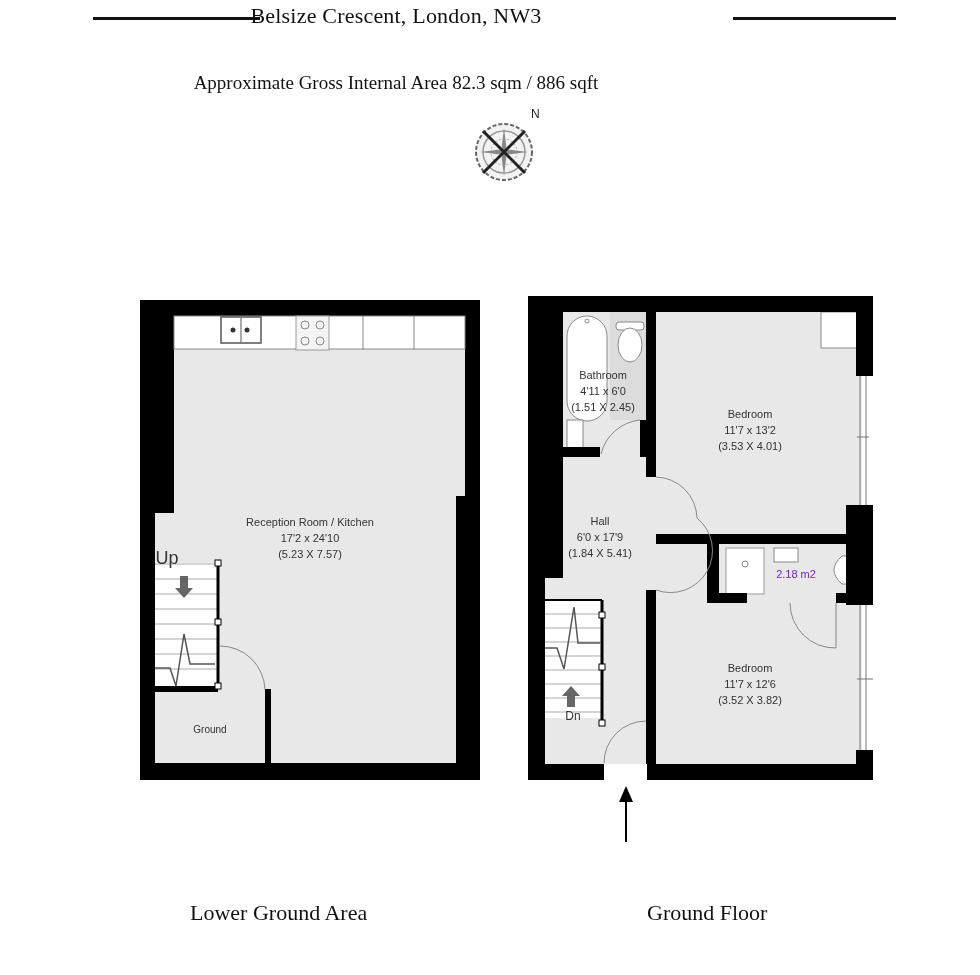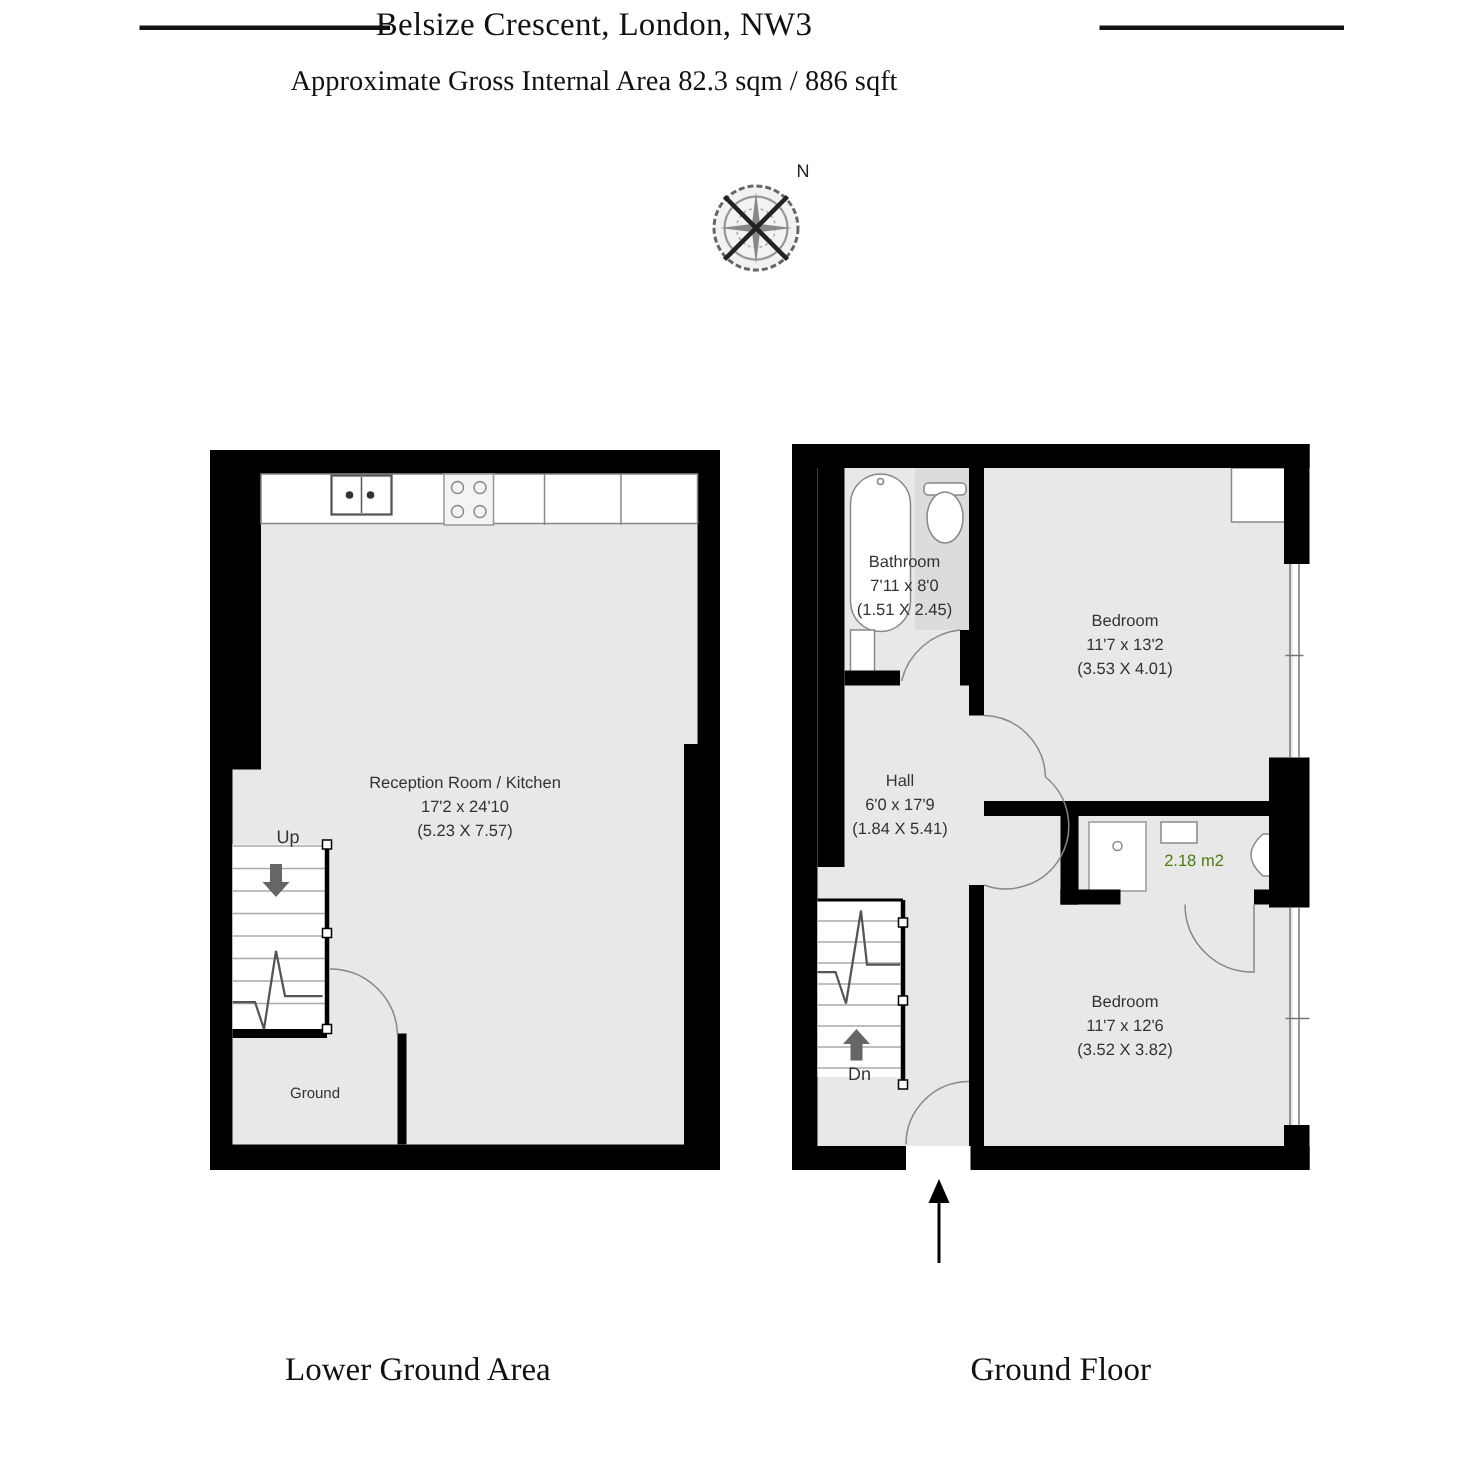--- a/index.html
+++ b/index.html
@@ -1,20 +1,20 @@
 <!DOCTYPE html>
 <html><head>
 <meta charset="utf-8">
 <style>
   html, body { margin: 0; padding: 0; background: #ffffff; }
   body { width: 980px; height: 975px; position: relative; overflow: hidden; font-family: "Liberation Sans", sans-serif; }
   .rule { position: absolute; height: 3px; background: #111; }
   .title { position: absolute; left: 0; width: 792px; text-align: center; font-family: "Liberation Serif", serif; color: #111; }
   .title.main { top: 3px; font-size: 22px; letter-spacing: 0.2px; }
-  .title.sub { top: 44px; font-size: 19px; }
+  .title.sub { top: 72px; font-size: 19px; }
   .compass { position: absolute; left: 472px; top: 120px; width: 64px; height: 64px; }
   .north { position: absolute; left: 531px; top: 107px; font-size: 12px; color: #222; }
   .plan { position: absolute; }
   .room-label { position: absolute; text-align: center; color: #333; font-size: 11px; line-height: 16px; white-space: nowrap; }
   .room-label span { display: block; }
   .floor-label { position: absolute; top: 900px; font-family: "Liberation Serif", serif; font-size: 22px; color: #111; }
   .small { font-size: 10px; }
 </style>
 </head>
 <body>
@@ -90,21 +90,21 @@
 </svg>
 
 <div class="room-label" style="left:220px; top:514px; width:180px;">
   <span>Reception Room / Kitchen</span>
   <span>17'2 x 24'10</span>
   <span>(5.23 X 7.57)</span>
 </div>
 <div class="room-label small" style="left:170px; top:722px; width:80px;">
   <span>Ground</span>
 </div>
-<div class="room-label" style="left:177px; top:550px; width:30px; font-size:12px;">Up</div>
+<div class="room-label" style="left:152px; top:550px; width:30px; font-size:18px;">Up</div>
 
 <svg class="plan" style="left:0; top:0;" width="980" height="975">
   <rect x="545" y="312" width="317" height="452" fill="#e8e8e8"></rect>
 
   <g>
     <rect x="563" y="312" width="88" height="140" fill="#e8e8e8"></rect>
     <rect x="610" y="312" width="41" height="108" fill="#dcdcdc"></rect>
     <rect x="567" y="316" width="40" height="105" rx="20" fill="#fff" stroke="#888"></rect>
     <circle cx="587" cy="321" r="2" fill="none" stroke="#888"></circle>
     <rect x="616" y="322" width="28" height="8" rx="3" fill="#fff" stroke="#888"></rect>
@@ -179,34 +179,34 @@
   </g>
 
   <g>
     <line x1="626" y1="800" x2="626" y2="842" stroke="#000" stroke-width="2"></line>
     <polygon points="626,786 619,802 633,802" fill="#000"></polygon>
   </g>
 </svg>
 
 <div class="room-label" style="left:556px; top:367px; width:94px;">
   <span>Bathroom</span>
-  <span>7'11 x 8'0</span>
+  <span>4'11 x 6'0</span>
   <span>(1.51 X 2.45)</span>
 </div>
 <div class="room-label" style="left:690px; top:406px; width:120px;">
   <span>Bedroom</span>
   <span>11'7 x 13'2</span>
   <span>(3.53 X 4.01)</span>
 </div>
 <div class="room-label" style="left:555px; top:513px; width:90px;">
   <span>Hall</span>
   <span>6'0 x 17'9</span>
   <span>(1.84 X 5.41)</span>
 </div>
-<div class="room-label" style="left:766px; top:566px; width:60px; color:#4d7c0f;">2.18 m2</div>
+<div class="room-label" style="left:766px; top:566px; width:60px; color:#6d28d9;">2.18 m2</div>
 <div class="room-label" style="left:690px; top:660px; width:120px;">
   <span>Bedroom</span>
   <span>11'7 x 12'6</span>
   <span>(3.52 X 3.82)</span>
 </div>
 <div class="room-label" style="left:558px; top:708px; width:30px; font-size:12px;">Dn</div>
 
 <div class="floor-label" style="left:190px;">Lower Ground Area</div>
 <div class="floor-label" style="left:647px;font-family:Liberation Serif, serif;">Ground Floor</div>
 

